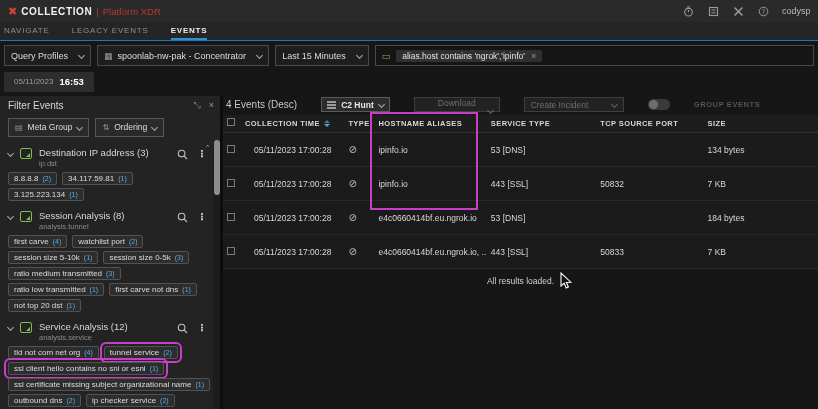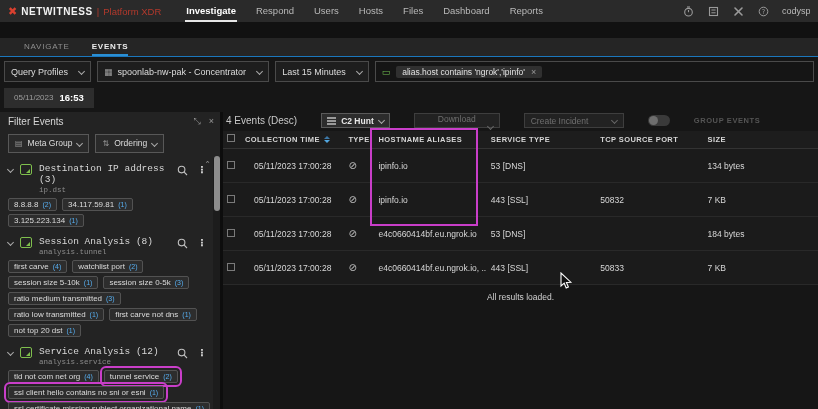--- a/index.html
+++ b/index.html
@@ -14,21 +14,21 @@
   .brand-prod { color:#b3392c; font-size:9.5px; }
   .nav-items { display:flex; align-items:center; gap:18px; height:100%; margin-left:10px; }
   .nav-item { font-size:9.5px; color:#b9b9b9; height:100%; display:flex; align-items:center; cursor:pointer; border-bottom:2px solid transparent; padding:0 1px; }
   .nav-item.active { color:#fff; font-weight:bold; border-bottom:2px solid #e6e6e6; }
   .top-right { margin-left:auto; display:flex; align-items:center; gap:13px; }
   .top-icon { width:12px; height:12px; display:inline-flex; align-items:center; justify-content:center; }
   .top-icon svg { display:block; }
   .username { font-size:9px; color:#bbb; max-width:28px; overflow:hidden; white-space:nowrap; }
 
   
-  .subnav { height:19px; background:#252525; display:flex; align-items:center; gap:22px; padding:0 24px; border-bottom:1px solid #1b77bd;margin-top:16px; }
+  .subnav { height:19px; background:#252525; display:flex; align-items:center; gap:22px; padding:0 4px; border-bottom:1px solid #1b77bd; }
   .subnav-item { font-size:8px; letter-spacing:.8px; color:#8f8f8f; height:100%; display:flex; align-items:center; cursor:pointer; border-bottom:2px solid transparent; }
   .subnav-item.active { color:#ececec; font-weight:bold; border-bottom:2px solid #2a8fd4; }
 
   
   .querybar { background:#161616; display:flex; gap:6px; padding:4px 4px 2px 4px; }
   .qbox { height:21px; background:#1e1e1e; border:1px solid #4a4a4a; display:flex; align-items:center; gap:5px; padding:0 6px; font-size:9px; color:#ddd; white-space:nowrap; cursor:pointer; }
   .qbox .chev { margin-left:6px; }
   .chev { width:5px; height:5px; border-right:1.2px solid #aaa; border-bottom:1.2px solid #aaa; transform:rotate(45deg); display:inline-block; flex:0 0 auto; }
   .db-icon { color:#9a9a9a; font-size:9px; }
   .querybuilder { flex:1; height:21px; background:#151515; border:1px solid #4a4a4a; display:flex; align-items:center; gap:6px; padding:0 6px; }
@@ -51,21 +51,21 @@
   .fp-hicons { margin-left:auto; display:flex; gap:8px; align-items:center; }
   .fp-hicons span { color:#9a9a9a; font-size:9px; cursor:pointer; }
   .fp-dd-row { display:flex; gap:6px; padding:5px 8px 6px 8px; }
   .fp-dd { height:19px; border:1px solid #585858; background:#2a2a2a; display:flex; align-items:center; gap:5px; padding:0 6px; font-size:8.5px; color:#ddd; cursor:pointer; }
   .fp-dd .glyph { color:#9a9a9a; font-size:8px; }
   .fp-sections { position:absolute; top:46px; bottom:0; left:0; right:7px; overflow:hidden; }
   .fsec-head { display:flex; align-items:flex-start; padding:5px 6px 2px 8px; gap:7px; cursor:pointer; }
   .fsec-chev { margin-top:4px; }
   .meta-key-icon { width:12px; height:11px; border:1px solid #7fbf4d; border-radius:2px; position:relative; flex:0 0 auto; margin-top:1px; }
   .meta-key-icon::after { content:""; position:absolute; right:1px; bottom:1px; width:0; height:0; border-left:4px solid transparent; border-bottom:4px solid #7fbf4d; }
-  .fsec-titles { flex:1; min-width:0;font-family:Liberation Mono, monospace; }
+  .fsec-titles { flex:1; min-width:0; }
   .fsec-title { font-size:9.5px; color:#d8d8d8; }
   .fsec-key { font-size:7.5px; color:#8a8a8a; margin-top:1px; }
   .fsec-icons { display:flex; gap:9px; align-items:center; padding-top:2px; }
   .kebab { color:#d8d8d8; font-size:10px; font-weight:bold; cursor:pointer; line-height:1; }
   .search-icon svg { display:block; }
   .fsec-pills { display:flex; flex-wrap:wrap; padding:2px 6px 4px 8px; gap:3px 5px; }
   .pill { display:inline-flex; align-items:center; gap:4px; border:1px solid #525252; background:#2d2d2d; border-radius:2px; padding:1px 5px; font-size:8px; color:#dcdcdc; cursor:pointer; white-space:nowrap; }
   .pill .cnt { color:#57aef0; font-size:7px; }
   .pill.hl { outline:2px solid #c93ec9; outline-offset:2px; }
   .fp-scrollbar-track { position:absolute; top:46px; bottom:0; right:0; width:7px; background:#1c1c1c; }
@@ -108,33 +108,24 @@
   .cursor { position:absolute; left:560px; top:272px; z-index:9; pointer-events:none; }
 </style>
 </head>
 <body>
 
 <div id="app">
 
   <header class="topnav">
     <div class="brand">
       <span class="brand-x">✖</span>
-      <span class="brand-name">NETWITNESS</span>
+      <span class="brand-name">COLLECTION</span>
       <span class="brand-prod">|</span>
       <span class="brand-prod">Platform XDR</span>
     </div>
-    <nav class="nav-items" id="nav-items">
-        <div class="nav-item active">Investigate</div>
-        <div class="nav-item">Respond</div>
-        <div class="nav-item">Users</div>
-        <div class="nav-item">Hosts</div>
-        <div class="nav-item">Files</div>
-        <div class="nav-item">Dashboard</div>
-        <div class="nav-item">Reports</div>
-      </nav>
     <div class="top-right">
       <span class="top-icon">
         <svg width="11" height="11" viewBox="0 0 11 11">
             <circle cx="5.5" cy="6.2" r="3.8" fill="none" stroke="#9a9a9a" stroke-width="1.1"></circle>
             <line x1="4" y1="1" x2="7" y2="1" stroke="#9a9a9a" stroke-width="1.1"></line>
             <line x1="5.5" y1="6.2" x2="5.5" y2="4" stroke="#9a9a9a" stroke-width="1.1"></line>
           </svg>
       </span>
       <span class="top-icon">
         <svg width="11" height="11" viewBox="0 0 11 11">
@@ -154,20 +145,21 @@
             <circle cx="5.5" cy="5.5" r="4.3" fill="none" stroke="#9a9a9a" stroke-width="1"></circle>
             <text x="5.5" y="7.7" text-anchor="middle" font-size="6.5" fill="#9a9a9a" font-family="DejaVu Sans">?</text>
           </svg>
       </span>
       <span class="username">codyspo</span>
     </div>
   </header>
 
   <nav class="subnav" id="subnav-items">
       <div class="subnav-item">NAVIGATE</div>
+      <div class="subnav-item">LEGACY EVENTS</div>
       <div class="subnav-item active">EVENTS</div>
     </nav>
 
   <div class="querybar">
     <div class="qbox">
       <span>Query Profiles</span>
       <span class="chev"></span>
     </div>
     <div class="qbox">
       <span class="db-icon">▦</span>

